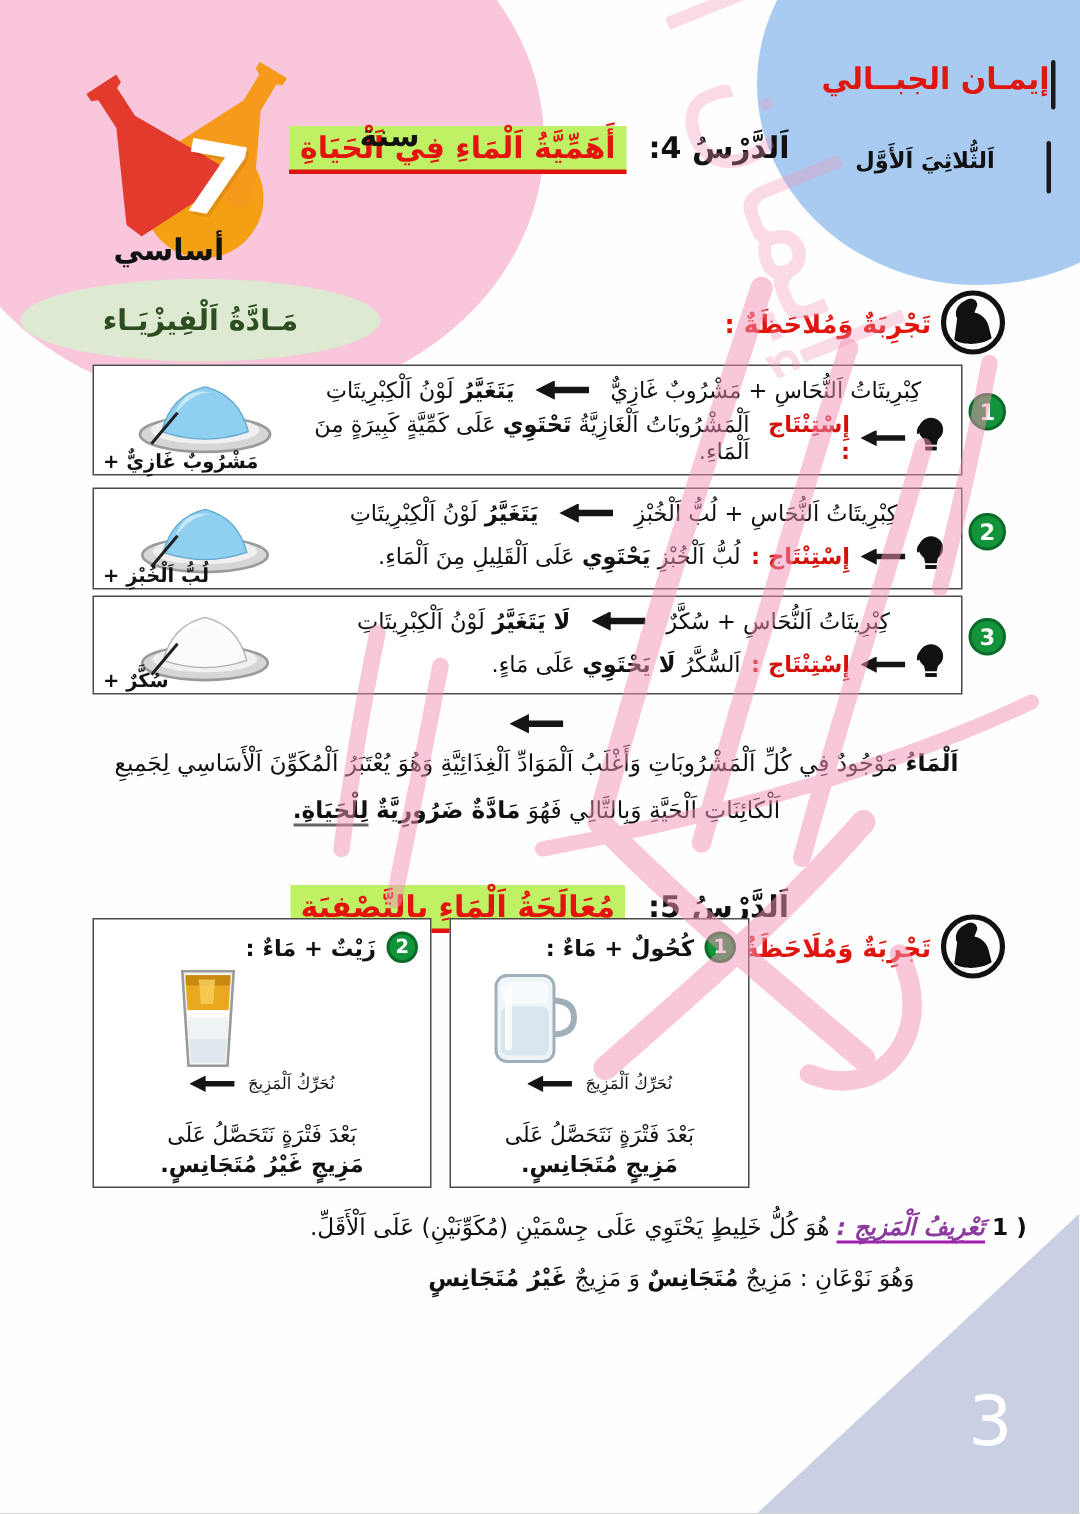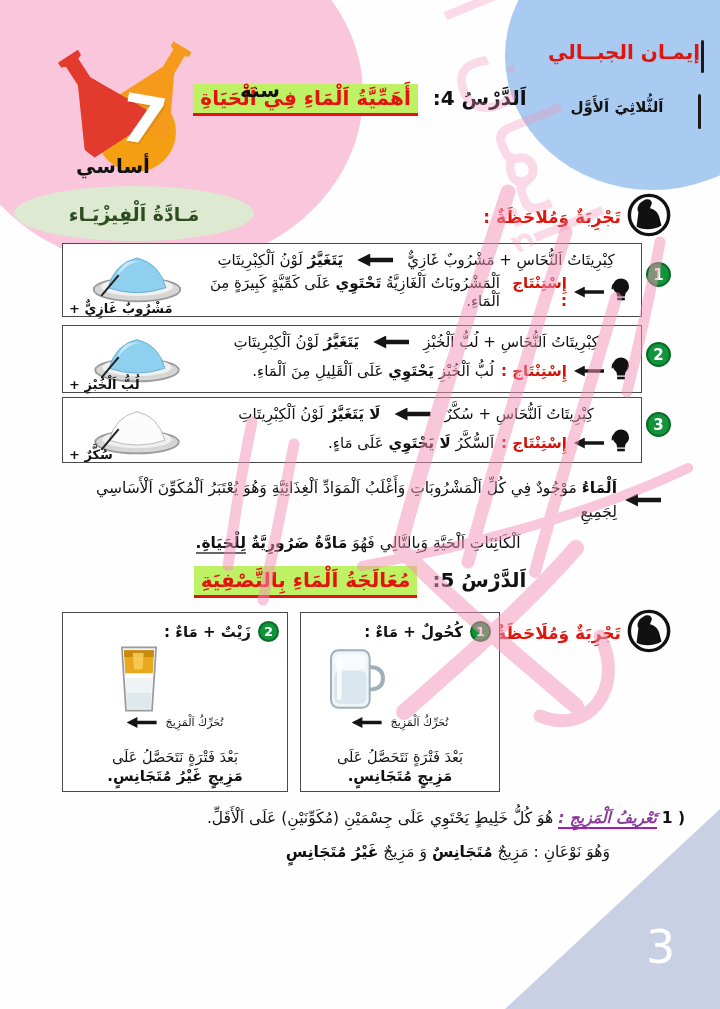--- a/index.html
+++ b/index.html
@@ -67,21 +67,21 @@
   .b { font-weight:bold; }
   .concl-label { color:#d21207; font-weight:bold; }
   .num-chip { width:25px; height:25px; border-radius:50%; background:#12953a; border:2px solid #0a6b28;
     color:#fff; font-weight:bold; font-size:15px; display:flex; align-items:center; justify-content:center; }
   .num-chip.sm { width:21px; height:21px; font-size:13px; flex:0 0 auto; }
 
   .bulb { flex:0 0 auto; }
 
   
   .summary { left:55px; top:476px; width:606px; font-size:15.5px; line-height:1.55; }
-  .summary-line1 { display:flex; direction:rtl; align-items:center; gap:8px; }
+  .summary-line1 { display:flex; direction:rtl; align-items:center; gap:8px;flex-direction:column; }
   .summary-line2 { text-align:center; margin-top:7px; }
   .hl-under { font-weight:bold; border-bottom:2.5px solid #666; }
 
   
   .mix-box { top:612px; height:180px; background:#fff; border:1.6px solid #4a4a4a; }
   .mix-head { display:flex; direction:rtl; align-items:center; gap:7px; padding:8px 8px 0; font-size:15px; font-weight:bold; }
   .glass-zone { height:74px; position:relative; }
   .stir-row { display:flex; direction:rtl; align-items:center; justify-content:center; gap:9px; font-size:11px; }
   .mix-line { text-align:center; font-size:14.5px; margin-top:20px; }
   .mix-result { text-align:center; font-size:15px; font-weight:bold; margin-top:2px; }
@@ -242,21 +242,21 @@
       <span class="arr"></span>
       <span><span class="b">اَلْمَاءُ</span> <span>مَوْجُودٌ فِي كُلِّ اَلْمَشْرُوبَاتِ وَأَغْلَبُ اَلْمَوَادِّ اَلْغِذَائِيَّةِ وَهُوَ يُعْتَبَرُ اَلْمُكَوِّنَ اَلْأَسَاسِي لِجَمِيعِ</span></span>
     </div>
     <div class="summary-line2">
       <span>اَلْكَائِنَاتِ اَلْحَيَّةِ وَبِالتَّالِي فَهُوَ</span>
       <span class="b">مَادَّةٌ ضَرُورِيَّةٌ</span>
       <span class="hl-under">لِلْحَيَاةِ.</span>
     </div>
   </div>
 
-  <div class="abs lesson-title" style="top:566px;">
+  <div class="abs lesson-title" style="top:590px;">
     <span class="prefix">اَلدَّرْسُ 5:</span>
     <span class="hl">مُعَالَجَةُ اَلْمَاءِ بِالتَّصْفِيَةِ</span>
   </div>
 
   <div class="abs sec-row" style="right:48px; top:608px;">
     <span>
       <svg width="46" height="46" viewBox="0 0 48 48">
         <circle cx="24" cy="24" r="20.5" fill="none" stroke="#111" stroke-width="3.6"></circle>
         <path fill="#111" d="M18 9 c5 -3 9 -1 9 3 l-2 5 c5 1 9 5 10 10 l2 8 c-7 5 -21 5 -26 1 l2 -15 c-2 -3 -1 -9 5 -12 z"></path>
       </svg>

